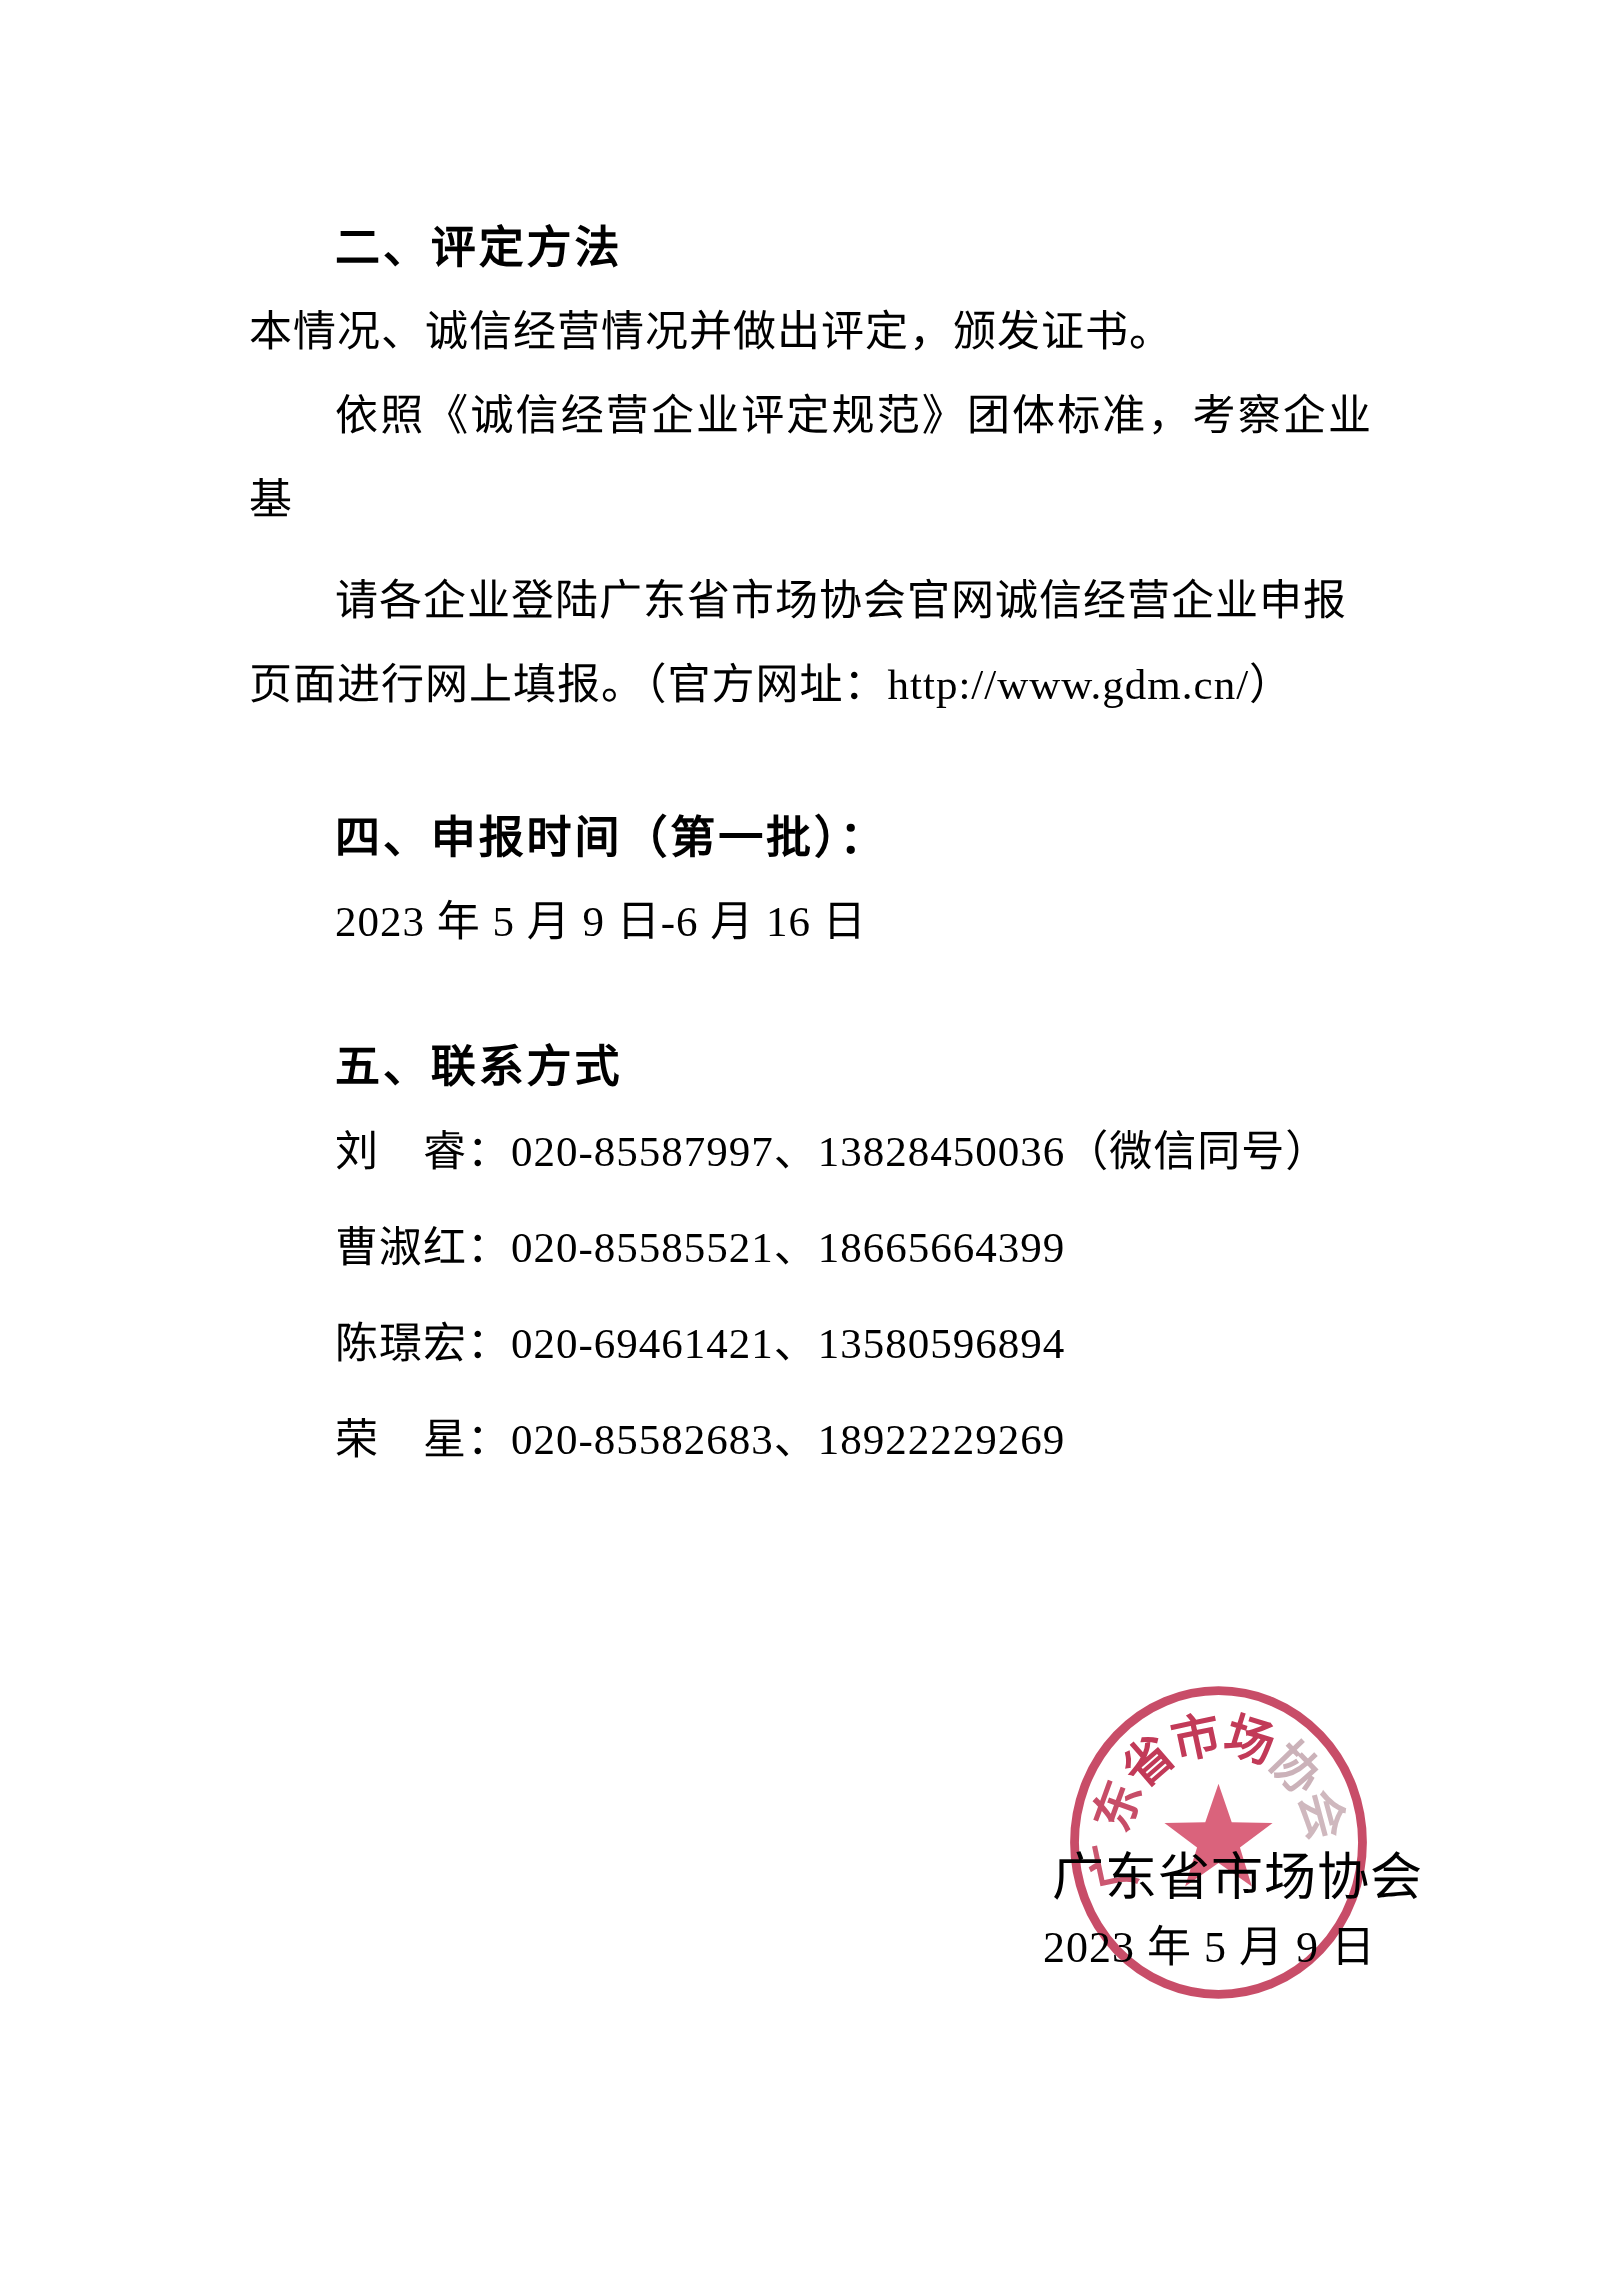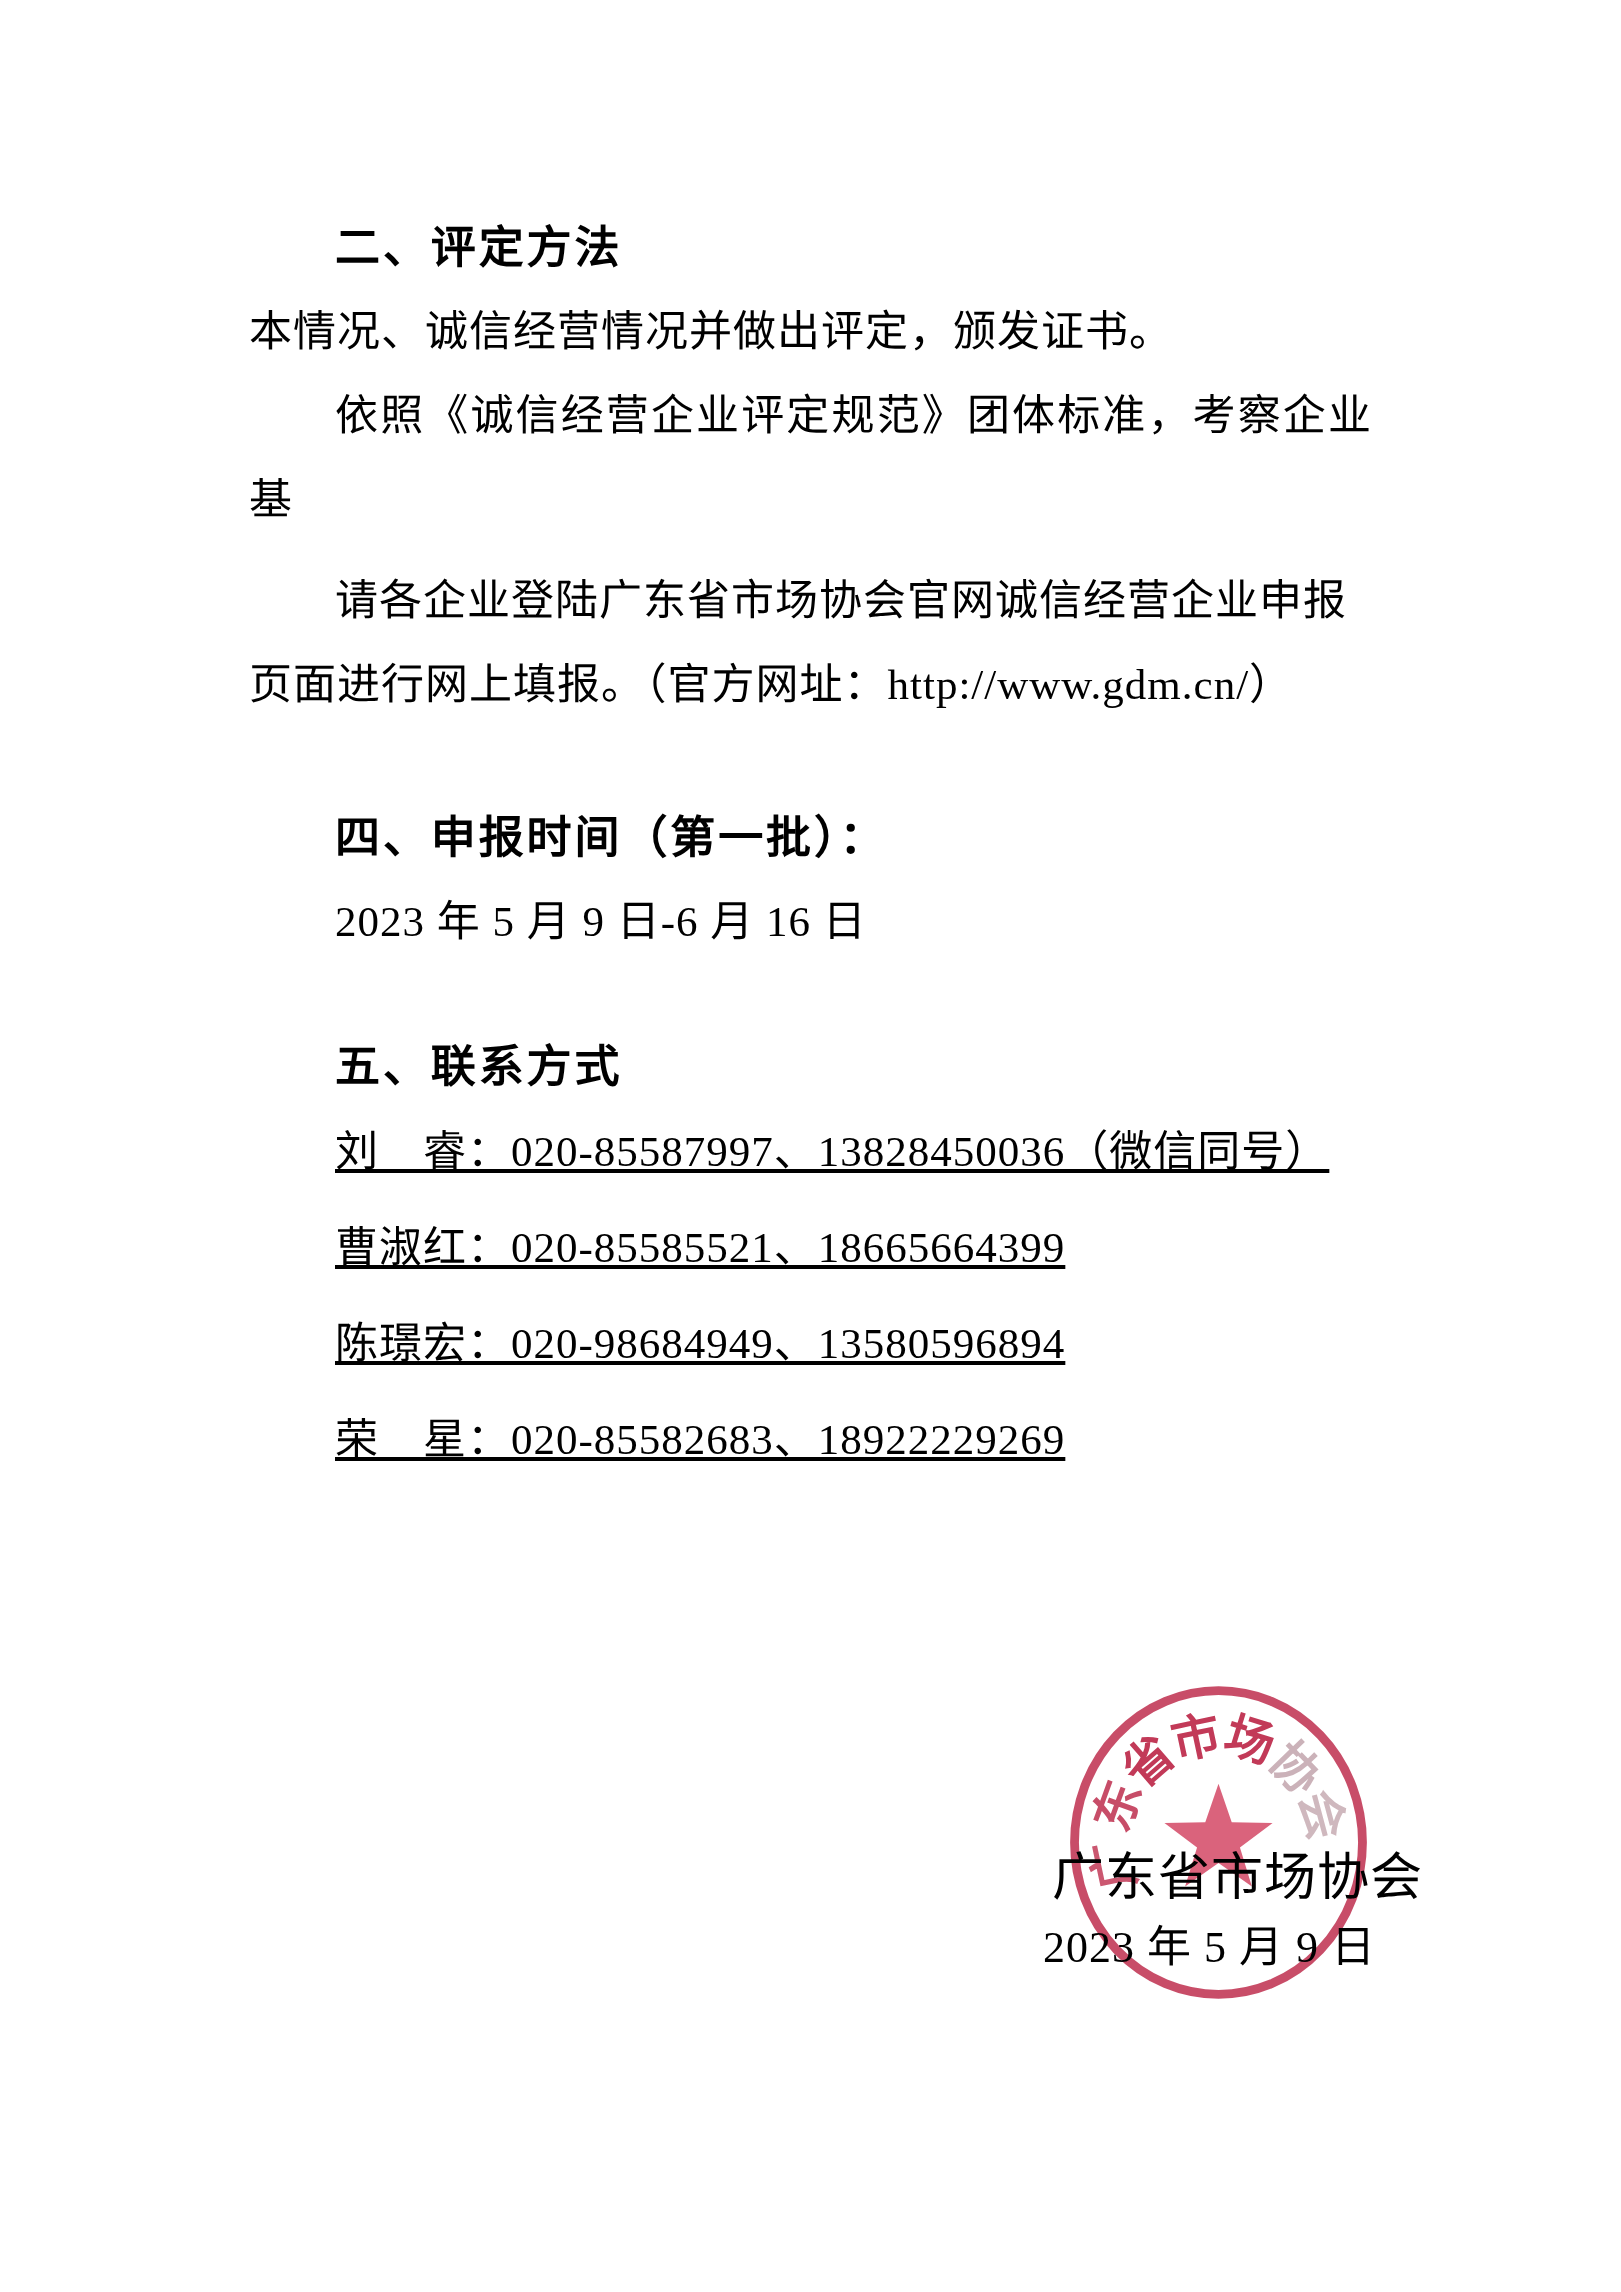--- a/index.html
+++ b/index.html
@@ -44,21 +44,20 @@
   .para .line.first { text-indent: 86px; }
   .para.single { text-indent: 86px; }
   .contacts { margin-top: 35px; }
   .contact-row {
     font-size: 43px;
     line-height: 51px;
     letter-spacing: 1px;
     margin-bottom: 45px;
     text-indent: 86px;
     white-space: nowrap;
-    text-decoration: underline;
   }
   .signature-block {
     position: absolute;
     left: 0;
     top: 0;
     width: 1621px;
     height: 2293px;
     pointer-events: none;
   }
   .seal {
@@ -111,21 +110,21 @@
     </div>
 
     <h2 class="sec-heading mt-a">四、申报时间（第一批）：</h2>
     <div class="para single">2023 年 5 月 9 日-6 月 16 日</div>
 
     <h2 class="sec-heading mt-b">五、联系方式</h2>
 
     <div class="contacts">
       <div class="contact-row"><span>刘　睿</span><span>：020-85587997、13828450036（微信同号）</span></div>
       <div class="contact-row"><span>曹淑红</span><span>：020-85585521、18665664399</span></div>
-      <div class="contact-row"><span>陈璟宏</span><span>：020-98684949、13580596894</span></div>
+      <div class="contact-row"><span>陈璟宏</span><span>：020-69461421、13580596894</span></div>
       <div class="contact-row"><span>荣　星</span><span>：020-85582683、18922229269</span></div>
     </div>
   </div>
 
   <div class="signature-block">
 
     <svg class="seal" width="333" height="333" viewBox="0 0 340 340" aria-hidden="true">
       <ellipse cx="170" cy="170" rx="147" ry="155" fill="none" stroke-width="9" opacity="0.9" stroke="#c23a58"></ellipse>
       <path d="M170,110 L183.5,149.4 L225.2,150.1 L191.9,175.1 L204.1,214.9 L170,191
                L135.9,214.9 L148.1,175.1 L114.8,150.1 L156.5,149.4 Z" opacity="0.9" fill="#d6526e"></path>

